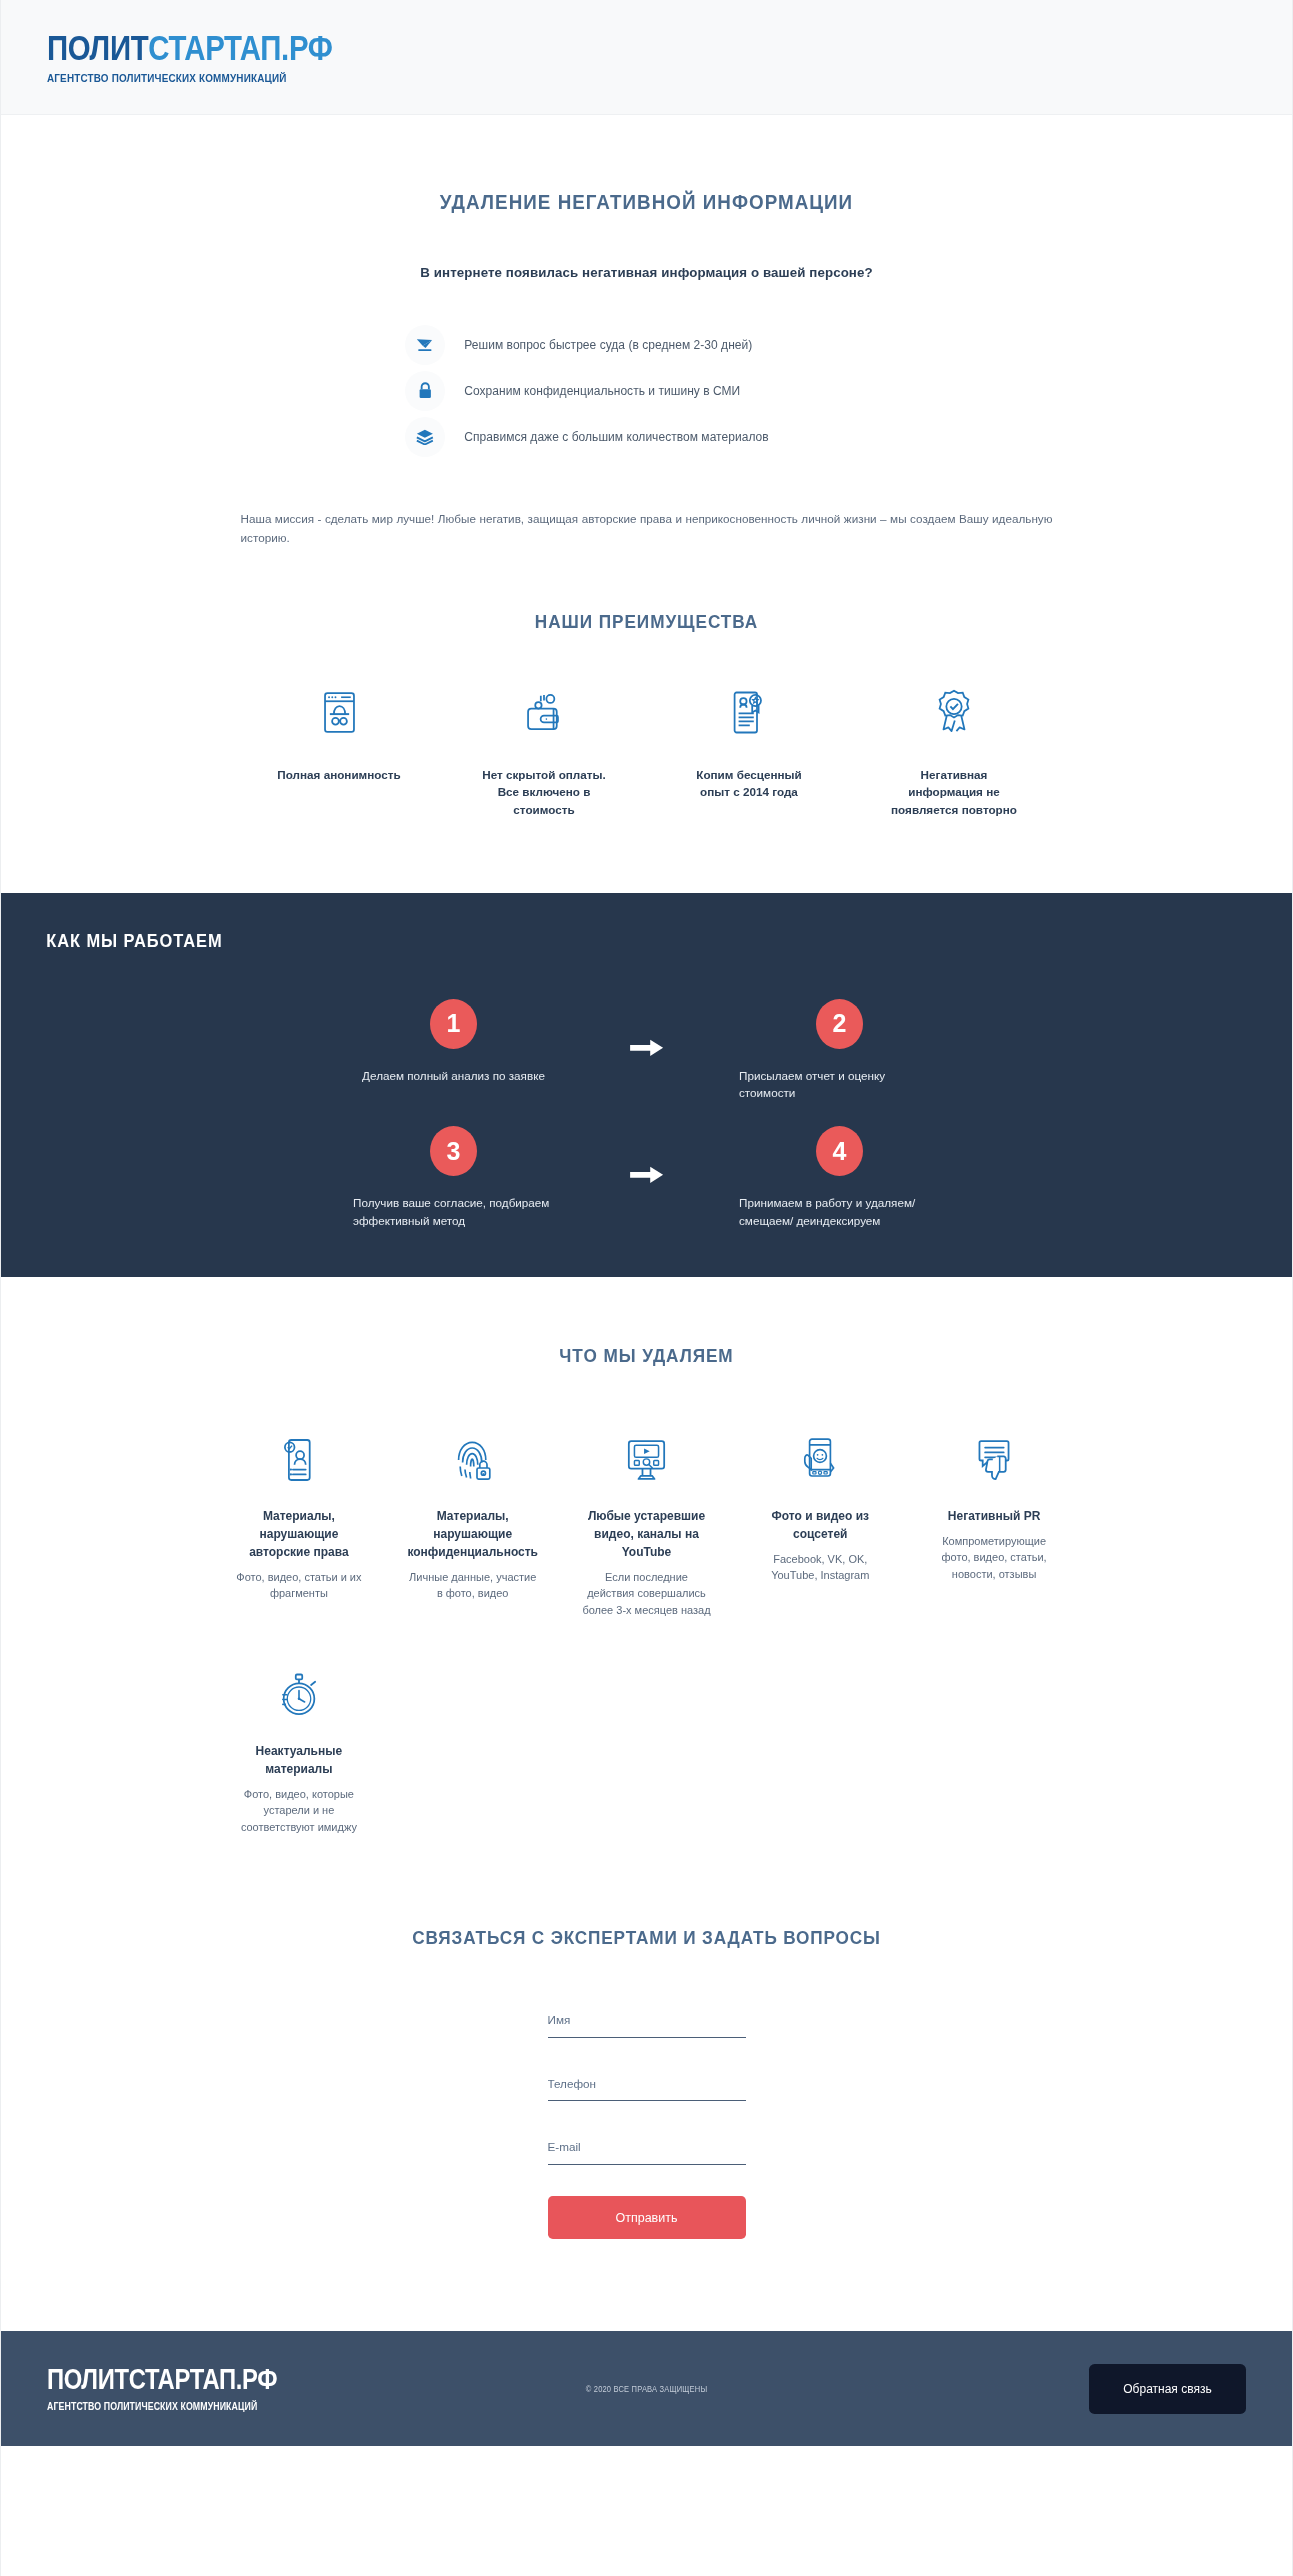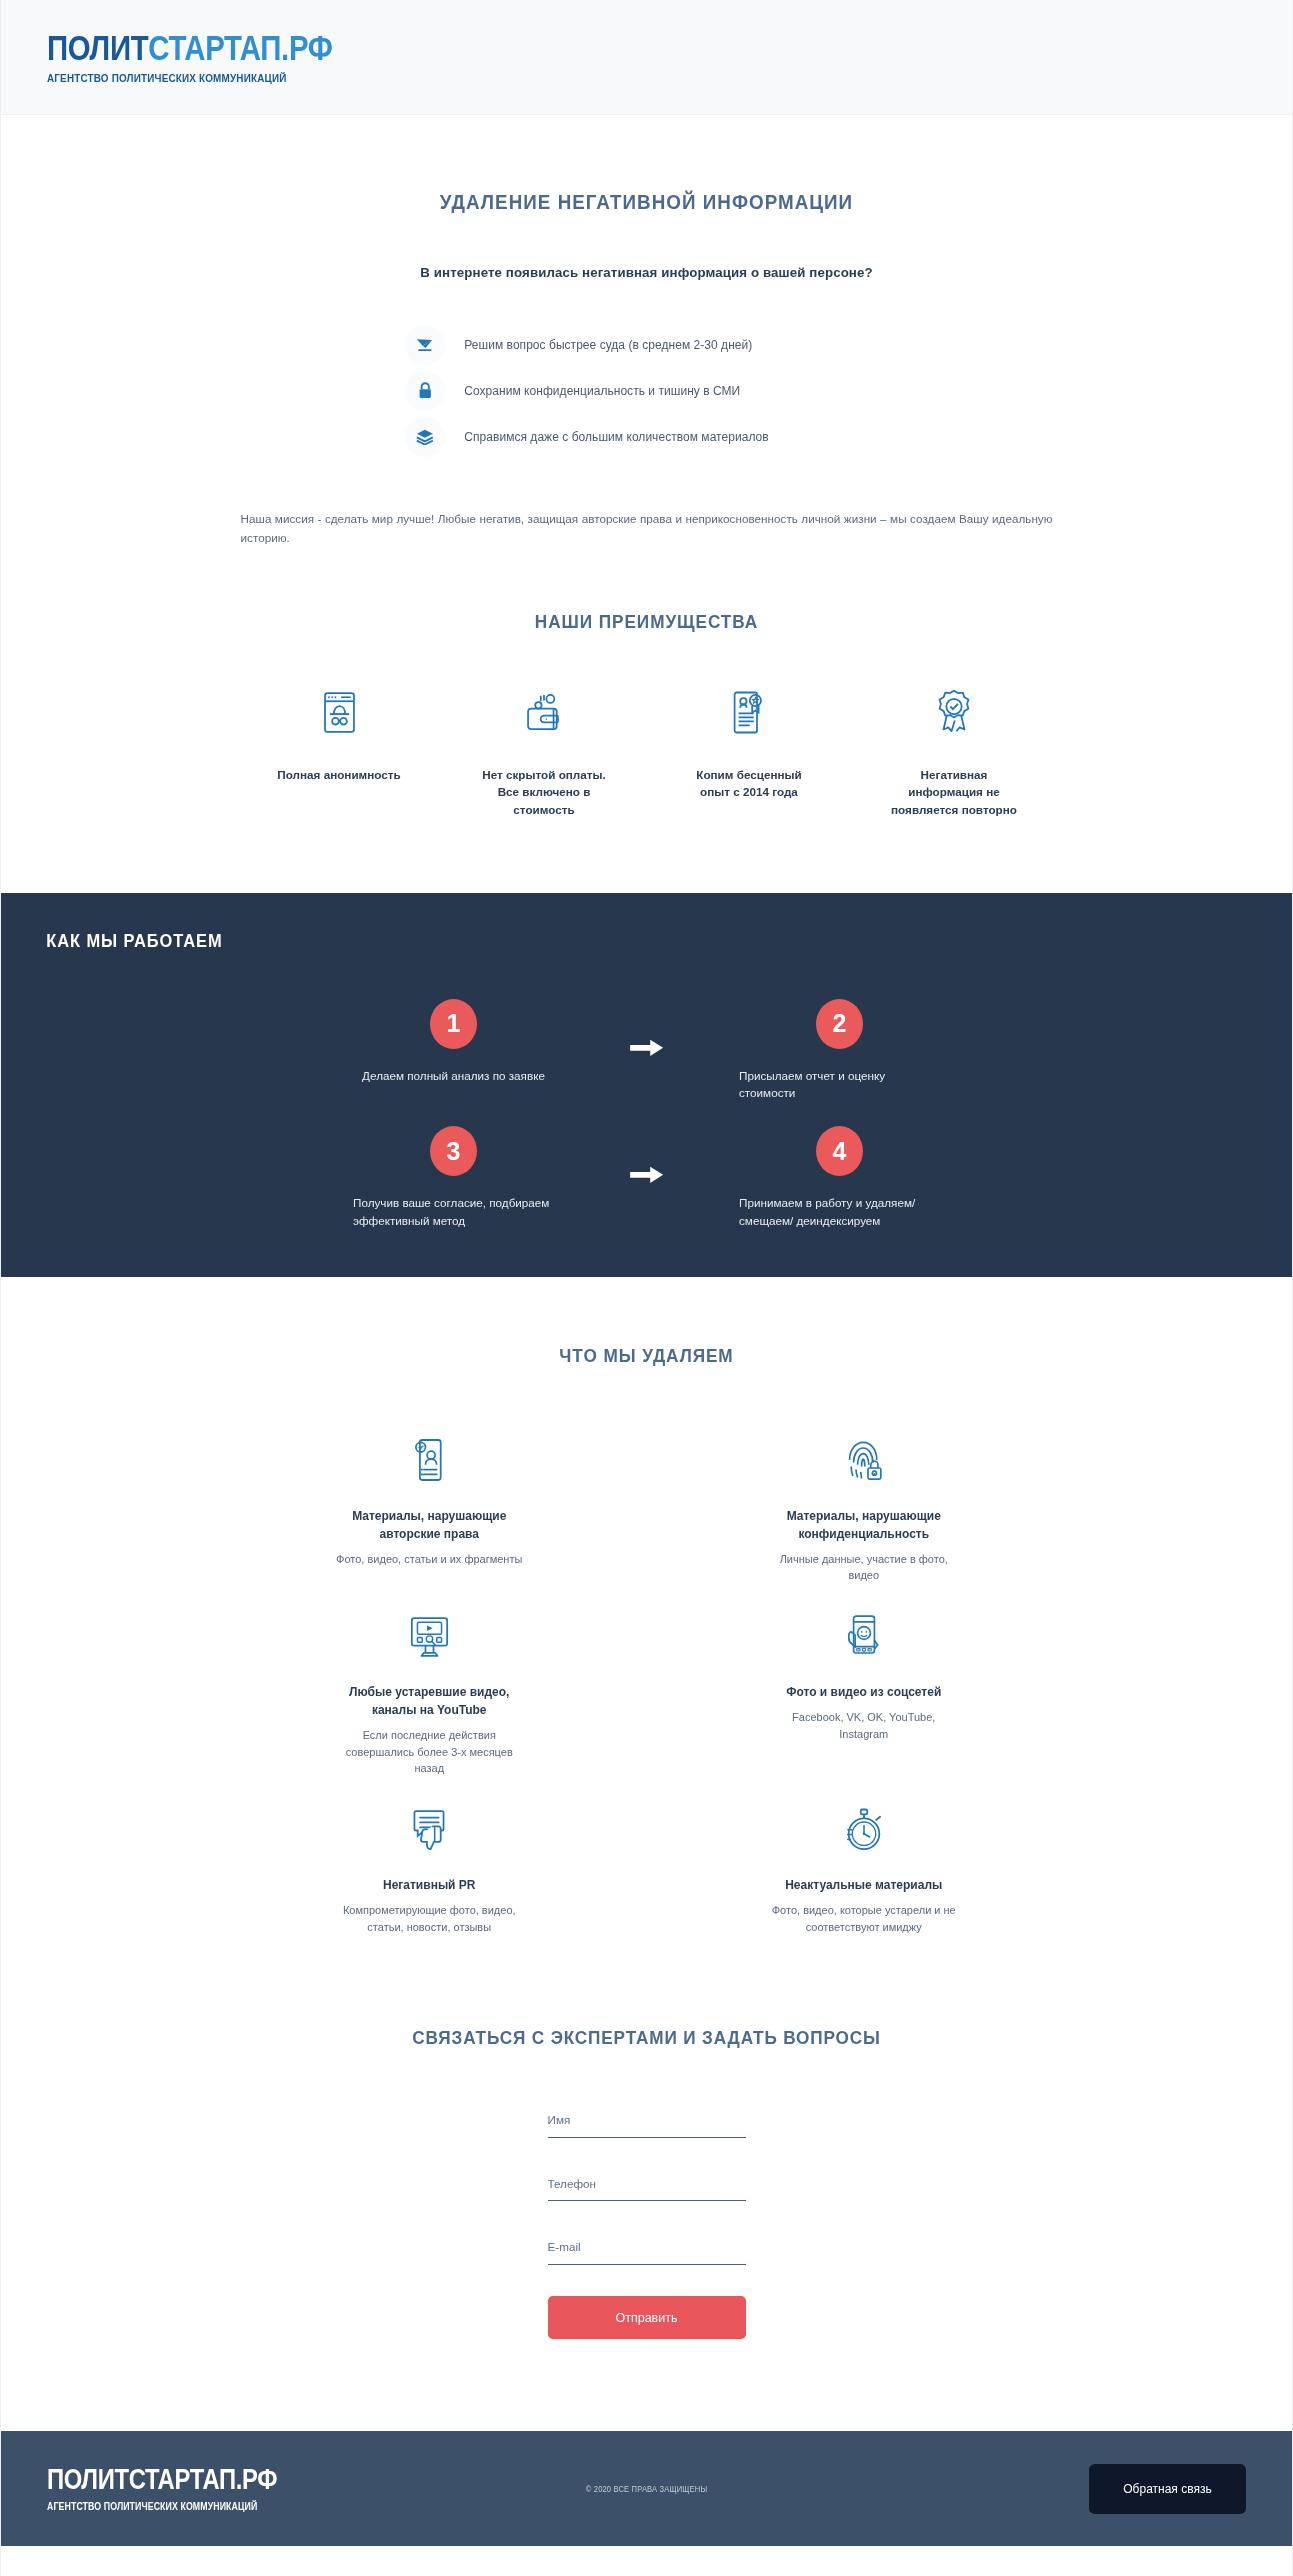--- a/index.html
+++ b/index.html
@@ -180,22 +180,22 @@
     flex:0 0 121px;
   }
   .work-arrow svg { display:block; }
 
   
   .del-section { padding:68px 0 0 0; text-align:center; }
   .del-grid {
     margin:64px auto 0 auto;
     width:869px;
     display:grid;
-    grid-template-columns:repeat(2,1fr);
-    row-gap:24px;
+    grid-template-columns:repeat(5,1fr);
+    row-gap:48px;
   }
   .del-cell { display:flex; flex-direction:column; align-items:center; padding:0 21px; }
   .del-icon { height:53px; display:flex; align-items:flex-end; justify-content:center; }
   .del-title {
     margin-top:22.5px;
     font-size:12px;
     font-weight:700;
     line-height:1.5;
     color:#2c3e55;
     max-width:185px;

